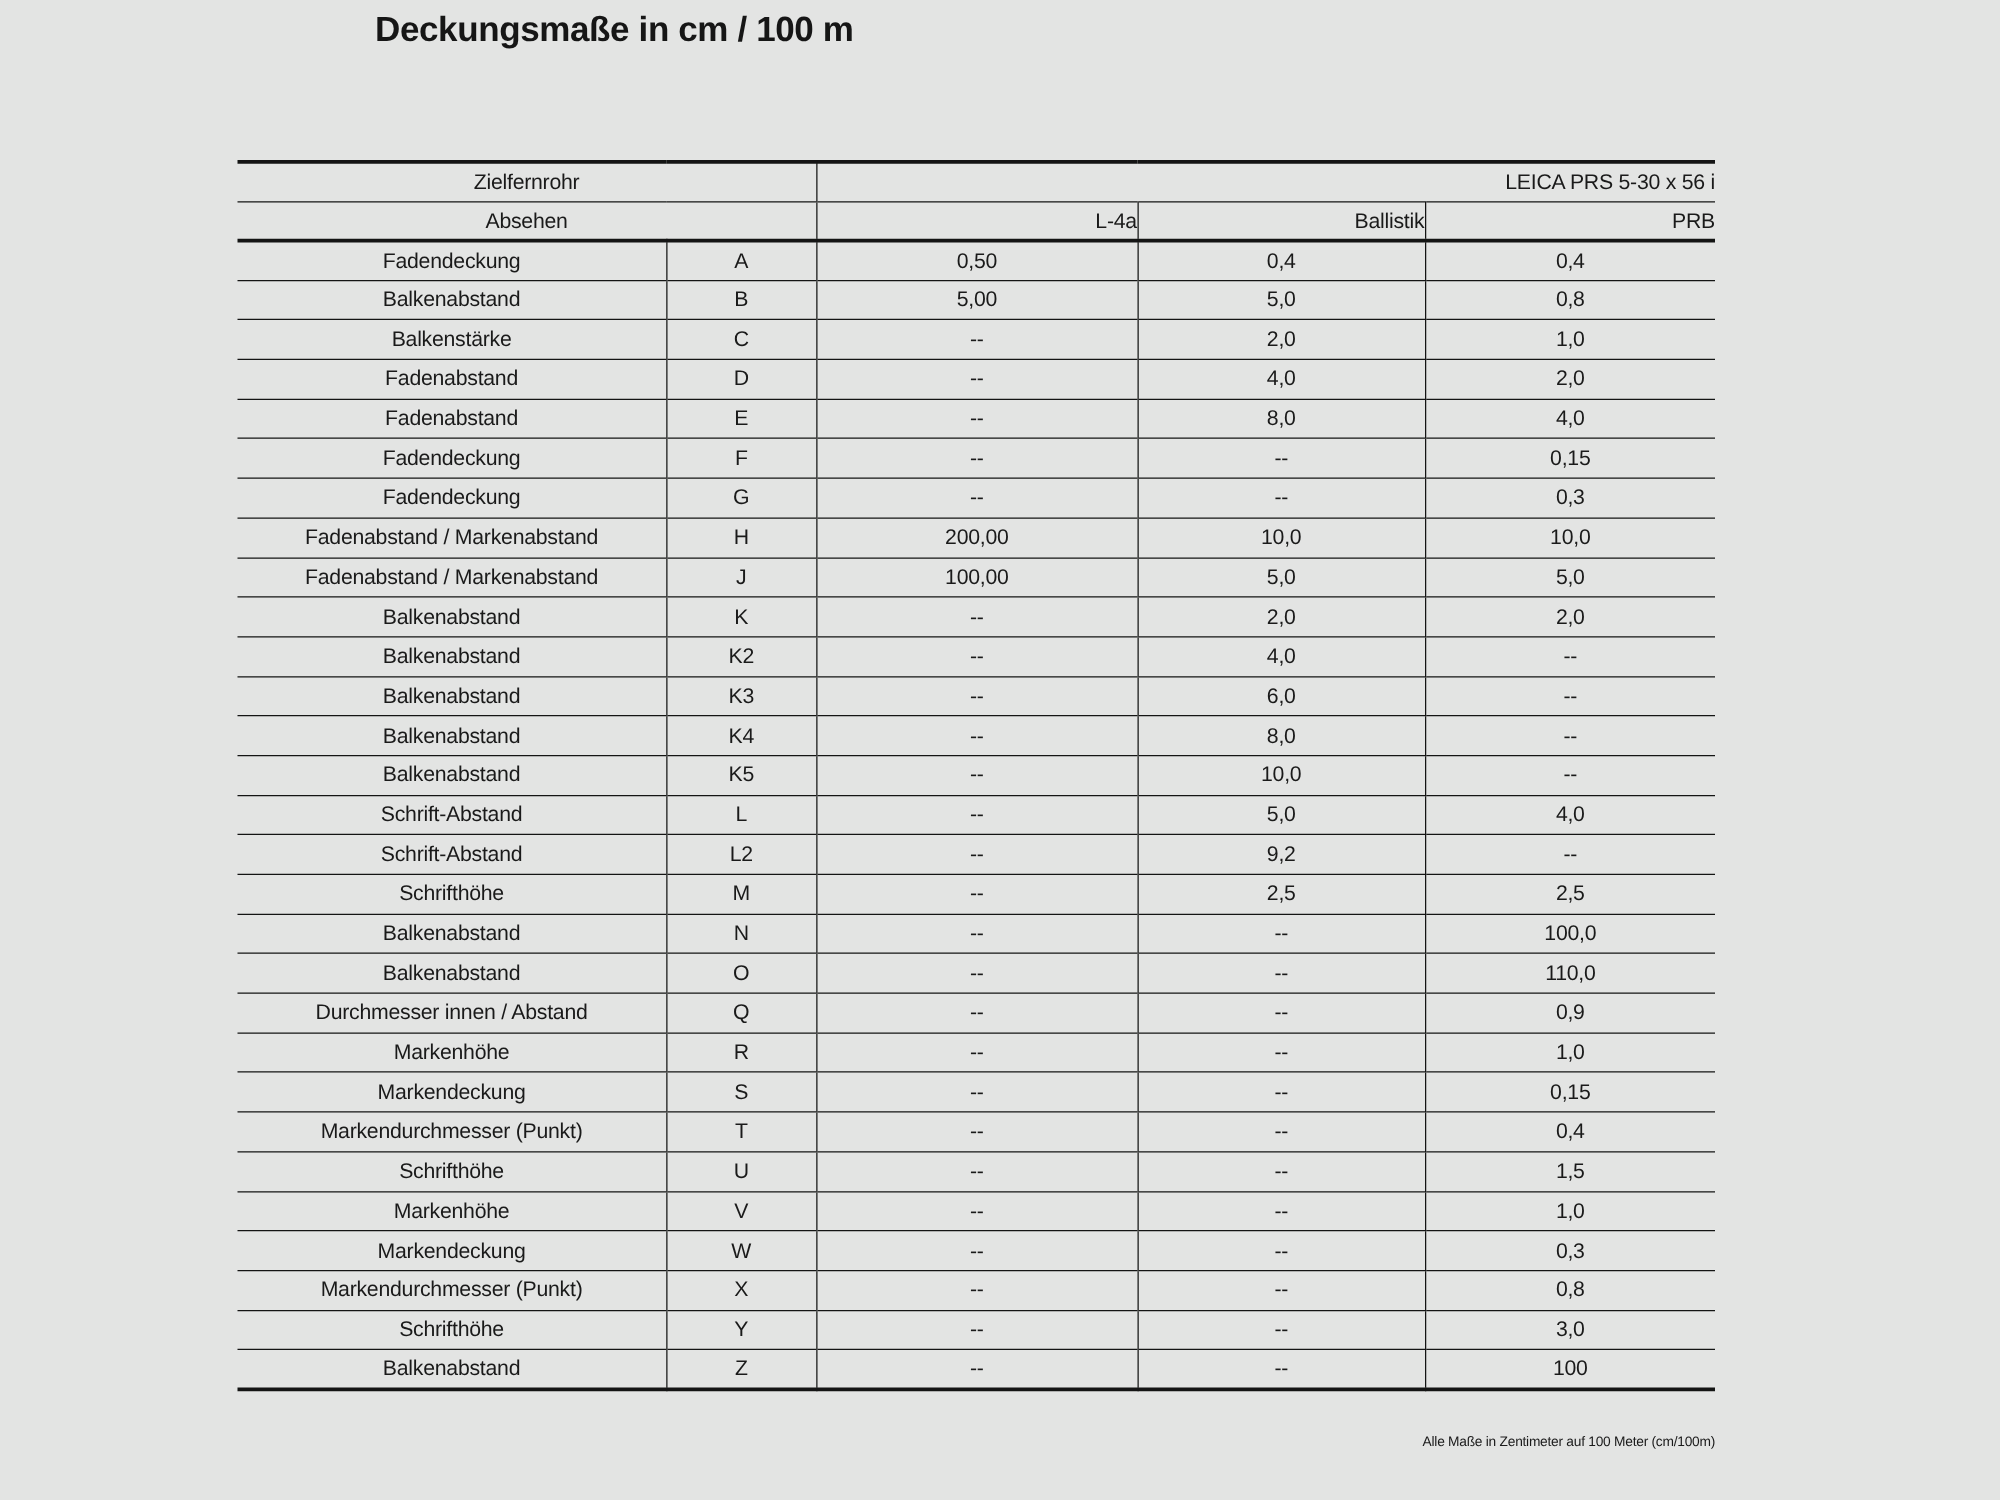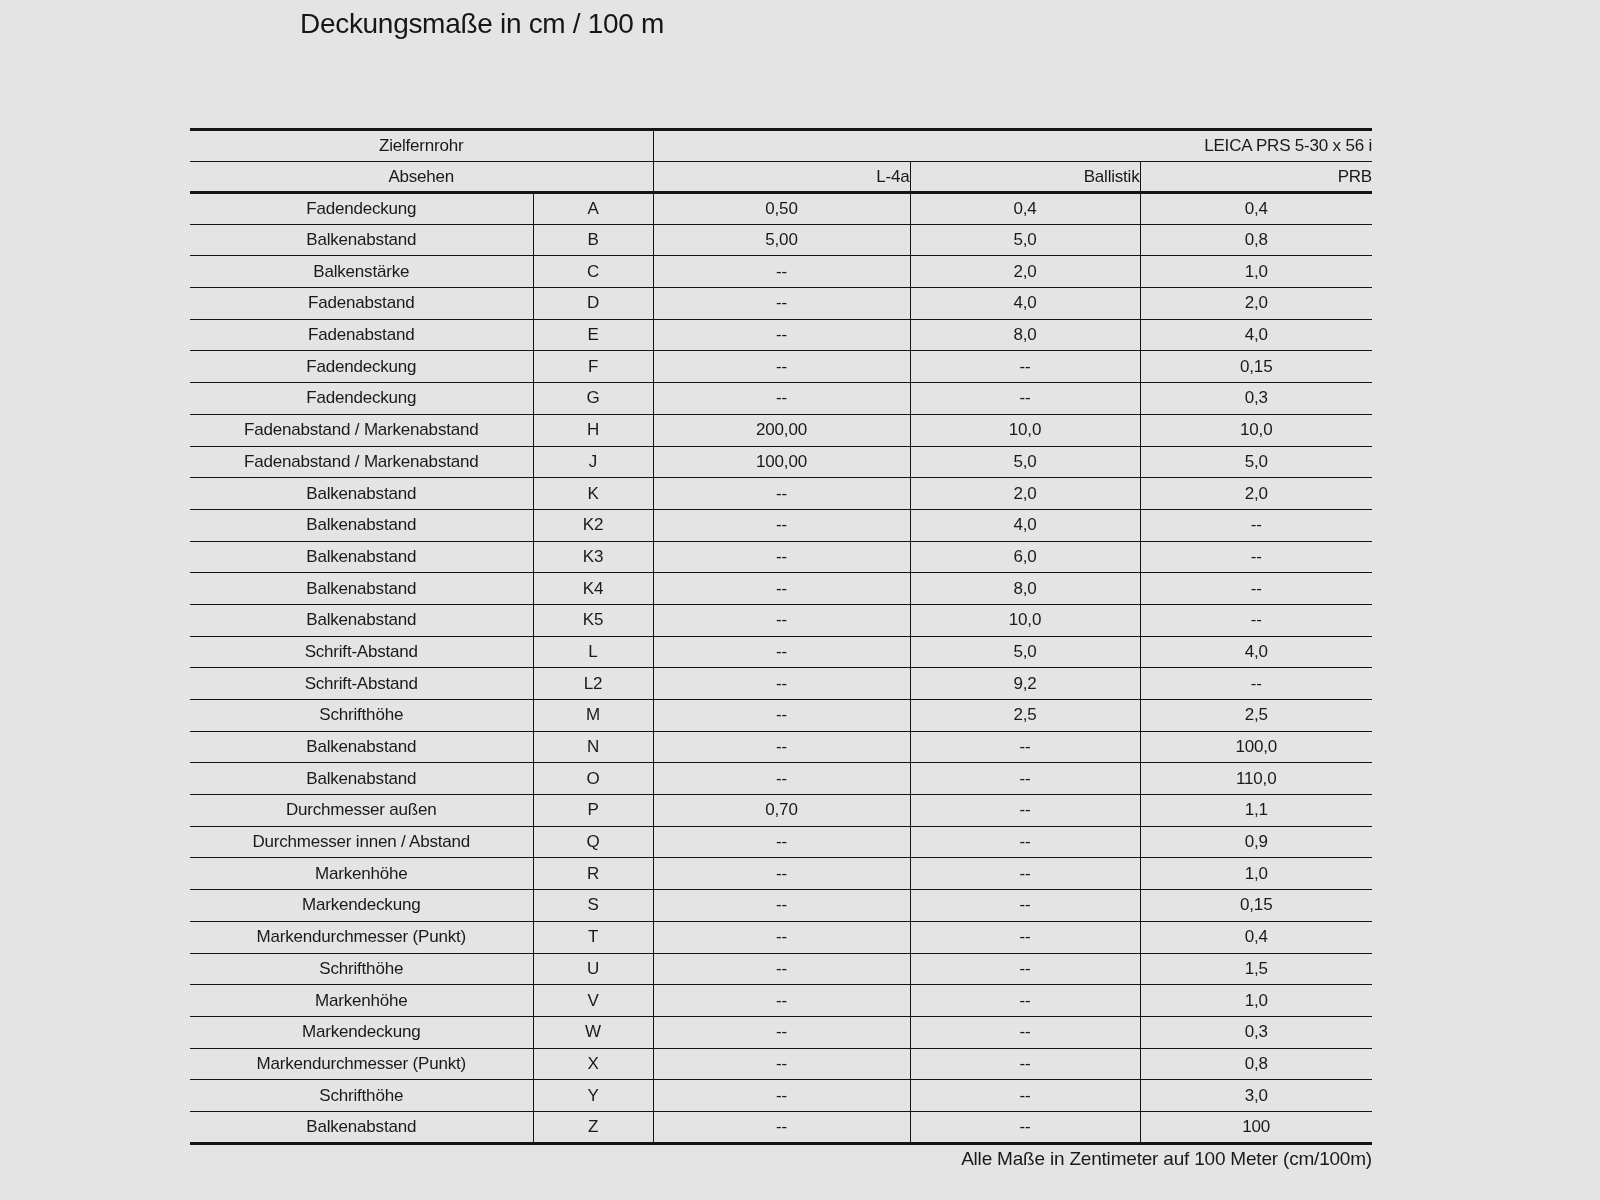--- a/index.html
+++ b/index.html
@@ -9,21 +9,21 @@
     font-family: "Liberation Sans", sans-serif;
     color: #1a1a1a;
     overflow: hidden;
   }
   .page { position: relative; width: 1600px; height: 1200px; }
 
   .page-title {
     position: absolute;
     left: 300px; top: 8px;
     font-size: 28px;
-    font-weight: 400;
+    font-weight: 700;
     letter-spacing: -0.3px;
     color: #161616;
   }
 
   .table-wrap {
     position: absolute;
     left: 190px; top: 128px;
     width: 1182px;
   }
 
@@ -60,21 +60,21 @@
 
   td.label-cell  { text-align: center; padding-left: 8px; }
   td.letter-cell { text-align: center; }
   td.value-cell  { text-align: center; }
 
   .footnote {
     position: absolute;
     left: 190px; top: 1148px;
     width: 1182px;
     text-align: right;
-    font-size: 19px;
+    font-size: 11px;
     letter-spacing: -0.2px;
     color: #1a1a1a;
   }
 </style>
 </head>
 <body>
 
 <div class="page">
 
   <div class="page-title">Deckungsmaße in cm / 100 m</div>
@@ -228,27 +228,20 @@
     <td class="value-cell v-div">100,0</td>
   </tr>
           <tr class="data-row">
     <td class="label-cell">Balkenabstand</td>
     <td class="letter-cell v-div">O</td>
     <td class="value-cell v-div">--</td>
     <td class="value-cell v-div">--</td>
     <td class="value-cell v-div">110,0</td>
   </tr>
           <tr class="data-row">
-    <td class="label-cell">Durchmesser außen</td>
-    <td class="letter-cell v-div">P</td>
-    <td class="value-cell v-div">0,70</td>
-    <td class="value-cell v-div">--</td>
-    <td class="value-cell v-div">1,1</td>
-  </tr>
-          <tr class="data-row">
     <td class="label-cell">Durchmesser innen / Abstand</td>
     <td class="letter-cell v-div">Q</td>
     <td class="value-cell v-div">--</td>
     <td class="value-cell v-div">--</td>
     <td class="value-cell v-div">0,9</td>
   </tr>
           <tr class="data-row">
     <td class="label-cell">Markenhöhe</td>
     <td class="letter-cell v-div">R</td>
     <td class="value-cell v-div">--</td>

